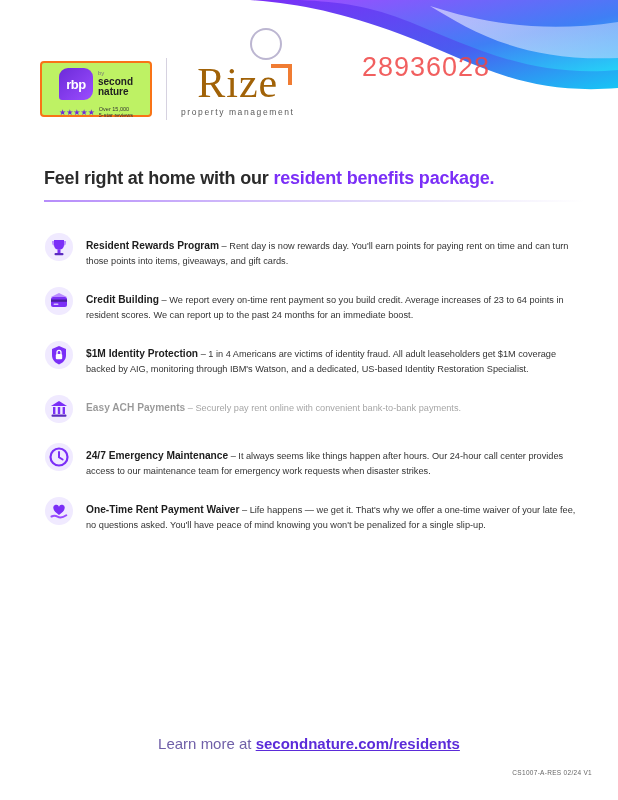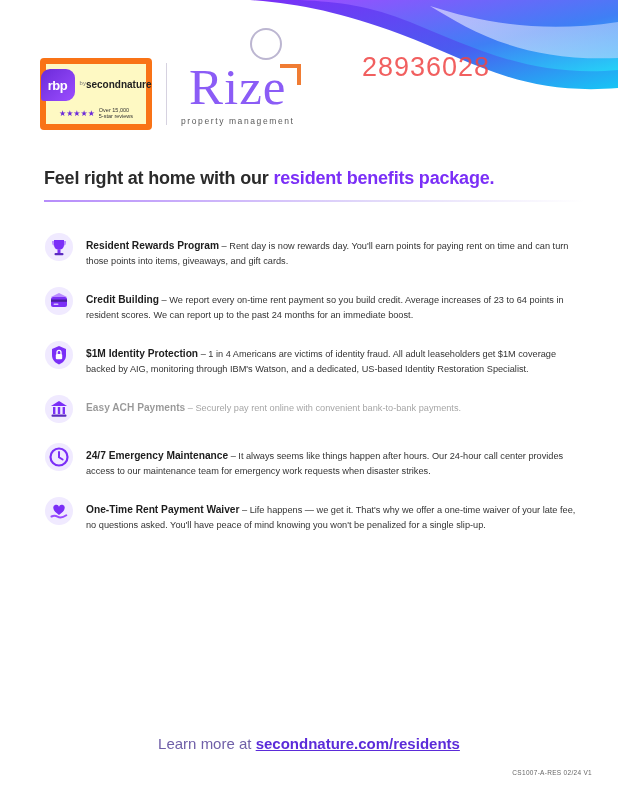--- a/index.html
+++ b/index.html
@@ -58,24 +58,24 @@
   
   .logos {
     position: absolute;
     top: 58px;
     left: 40px;
     display: flex;
     align-items: center;
   }
   .rbp-logo {
     width: 112px;
-    height: 72px;
-    border: 6px solid #f97316;
+    height: 56px;
+    border: 2px solid #f97316;
     border-radius: 4px;
-    background: #fef9c3;
+    background: #bef264;
     display: flex;
     flex-direction: column;
     align-items: center;
     justify-content: flex-start;
     padding-top: 5px;
     box-sizing: border-box;
   }
   .rbp-top {
     display: flex;
     align-items: center;
@@ -90,21 +90,21 @@
     color: #fff;
     font-size: 13px;
     font-weight: bold;
     display: flex;
     align-items: center;
     justify-content: center;
     letter-spacing: -0.5px;
   }
   .rbp-by {
     display: flex;
-    flex-direction: row;
+    flex-direction: column;
     line-height: 1.05;
   }
   .rbp-by .by {
     font-size: 6px;
     color: #777;
   }
   .rbp-by .sn {
     font-size: 10px;
     font-weight: bold;
     color: #222;
@@ -132,22 +132,22 @@
     background: #d6d2e0;
     margin: 0 14px;
   }
   .rize-logo {
     display: flex;
     flex-direction: column;
     align-items: center;
   }
   .rize-word {
     font-family: "Liberation Serif", serif;
-    font-size: 51px;
-    color: #8b5cf6;
+    font-size: 42px;
+    color: #a16207;
     letter-spacing: 1px;
     line-height: 1;
     position: relative;
   }
   .rize-accent {
     position: absolute;
     right: -14px;
     top: 2px;
     width: 17px;
     height: 17px;

